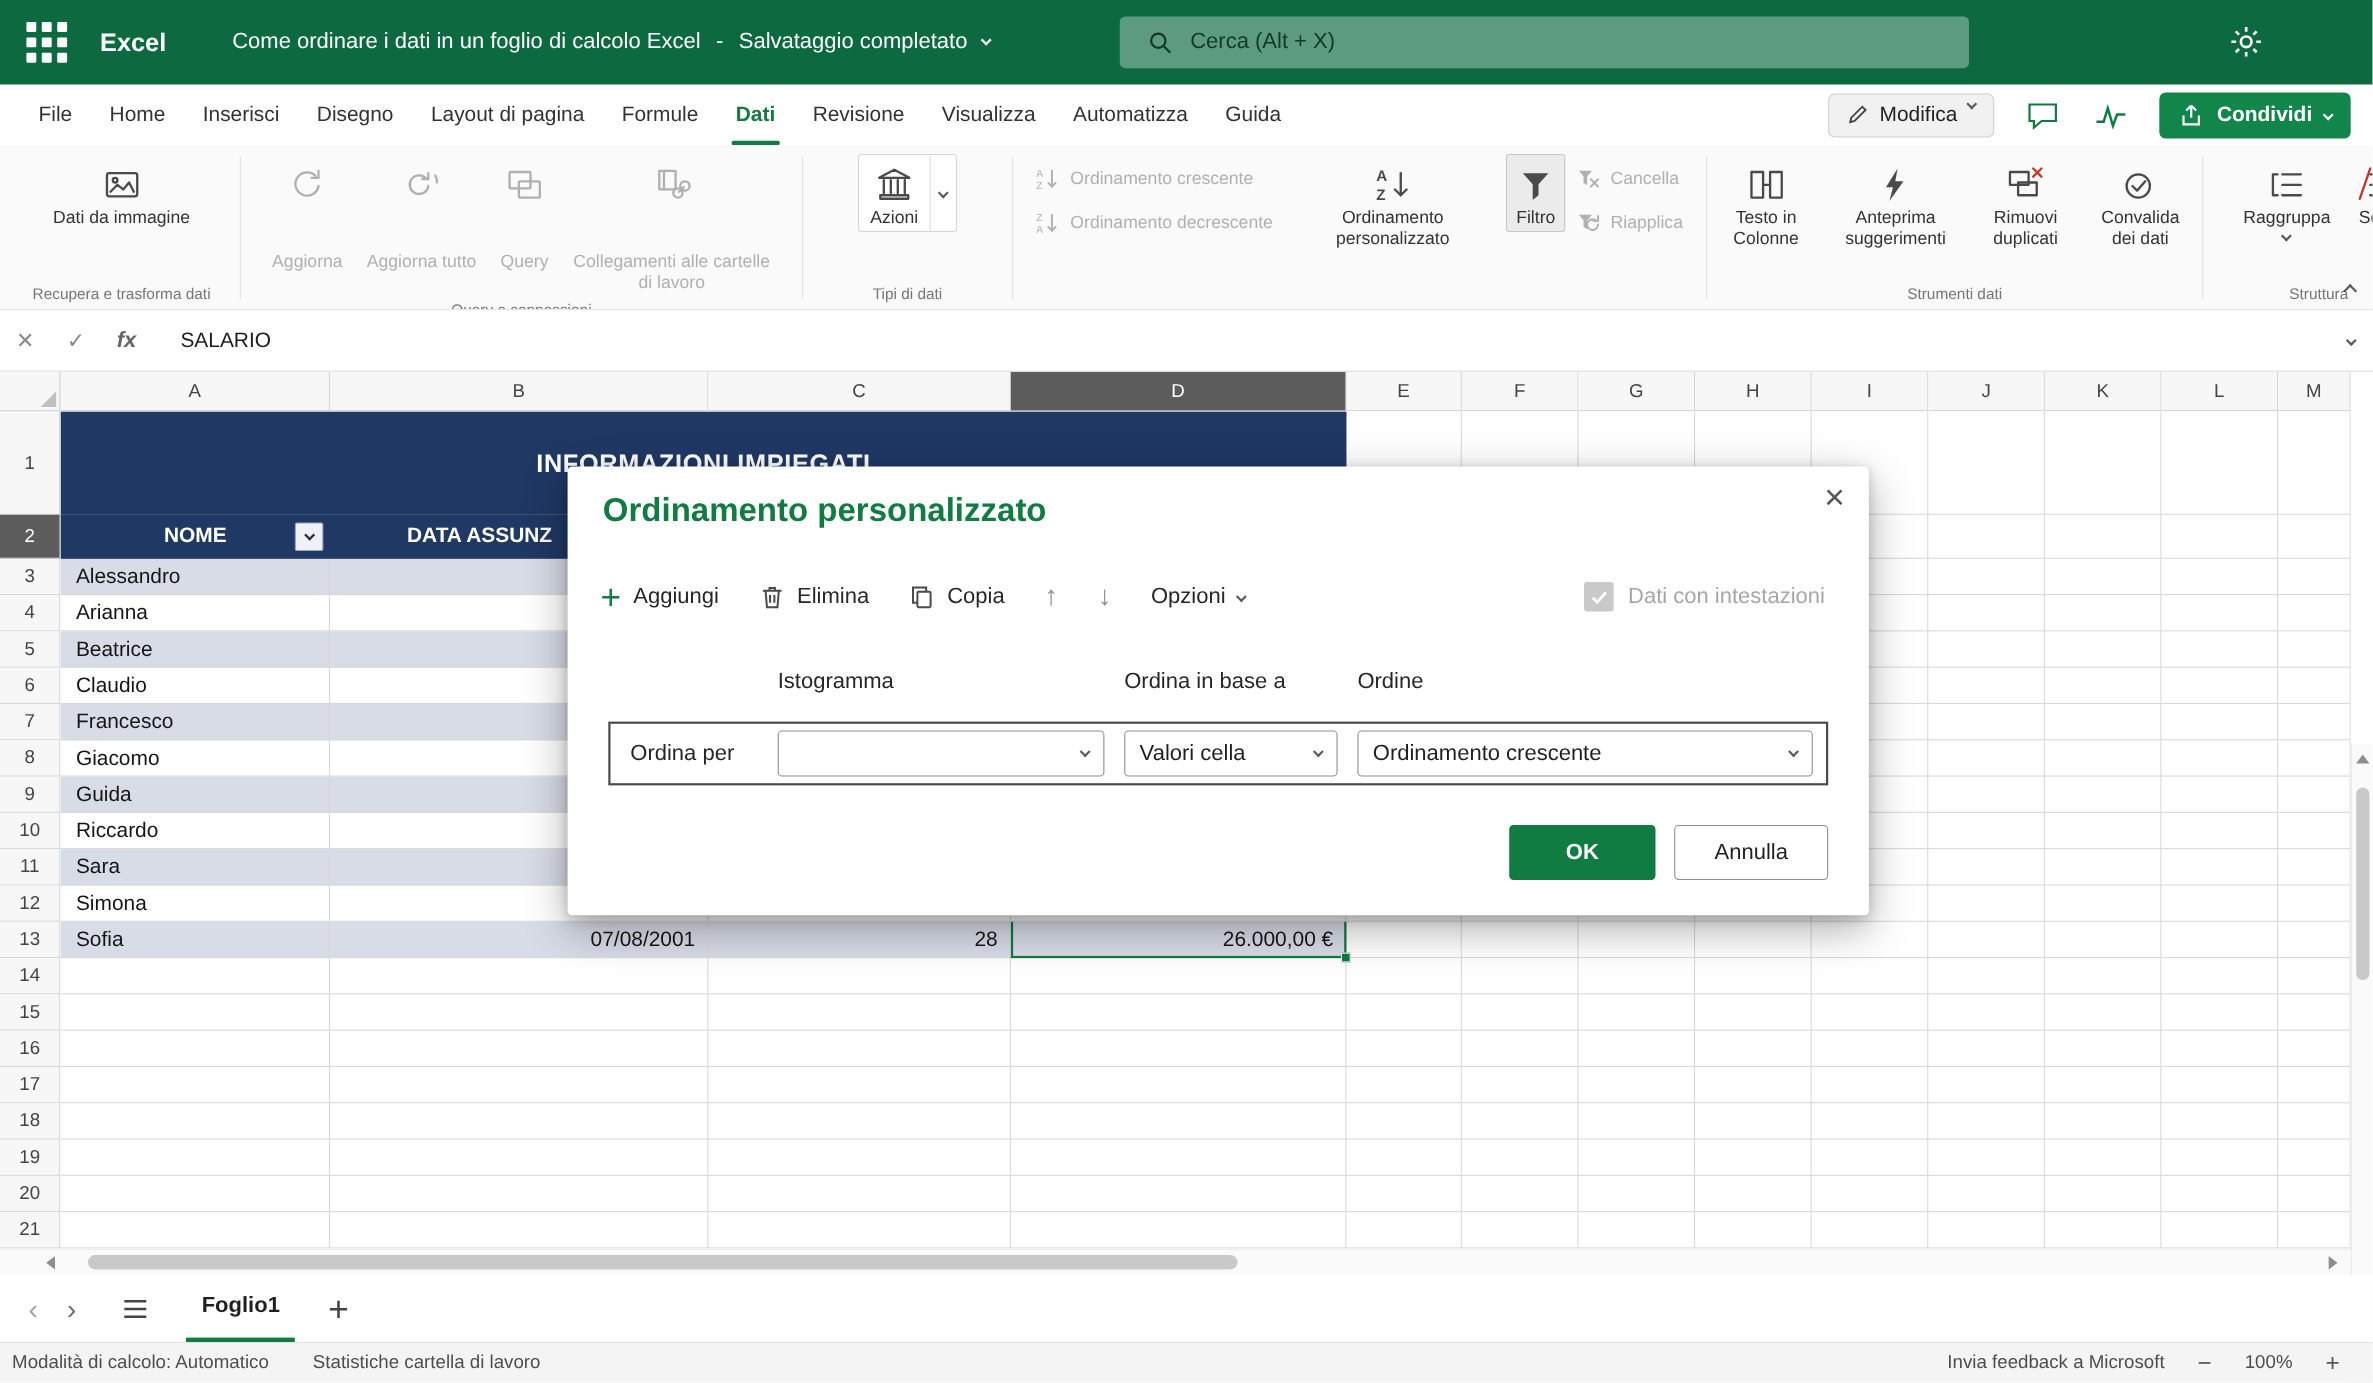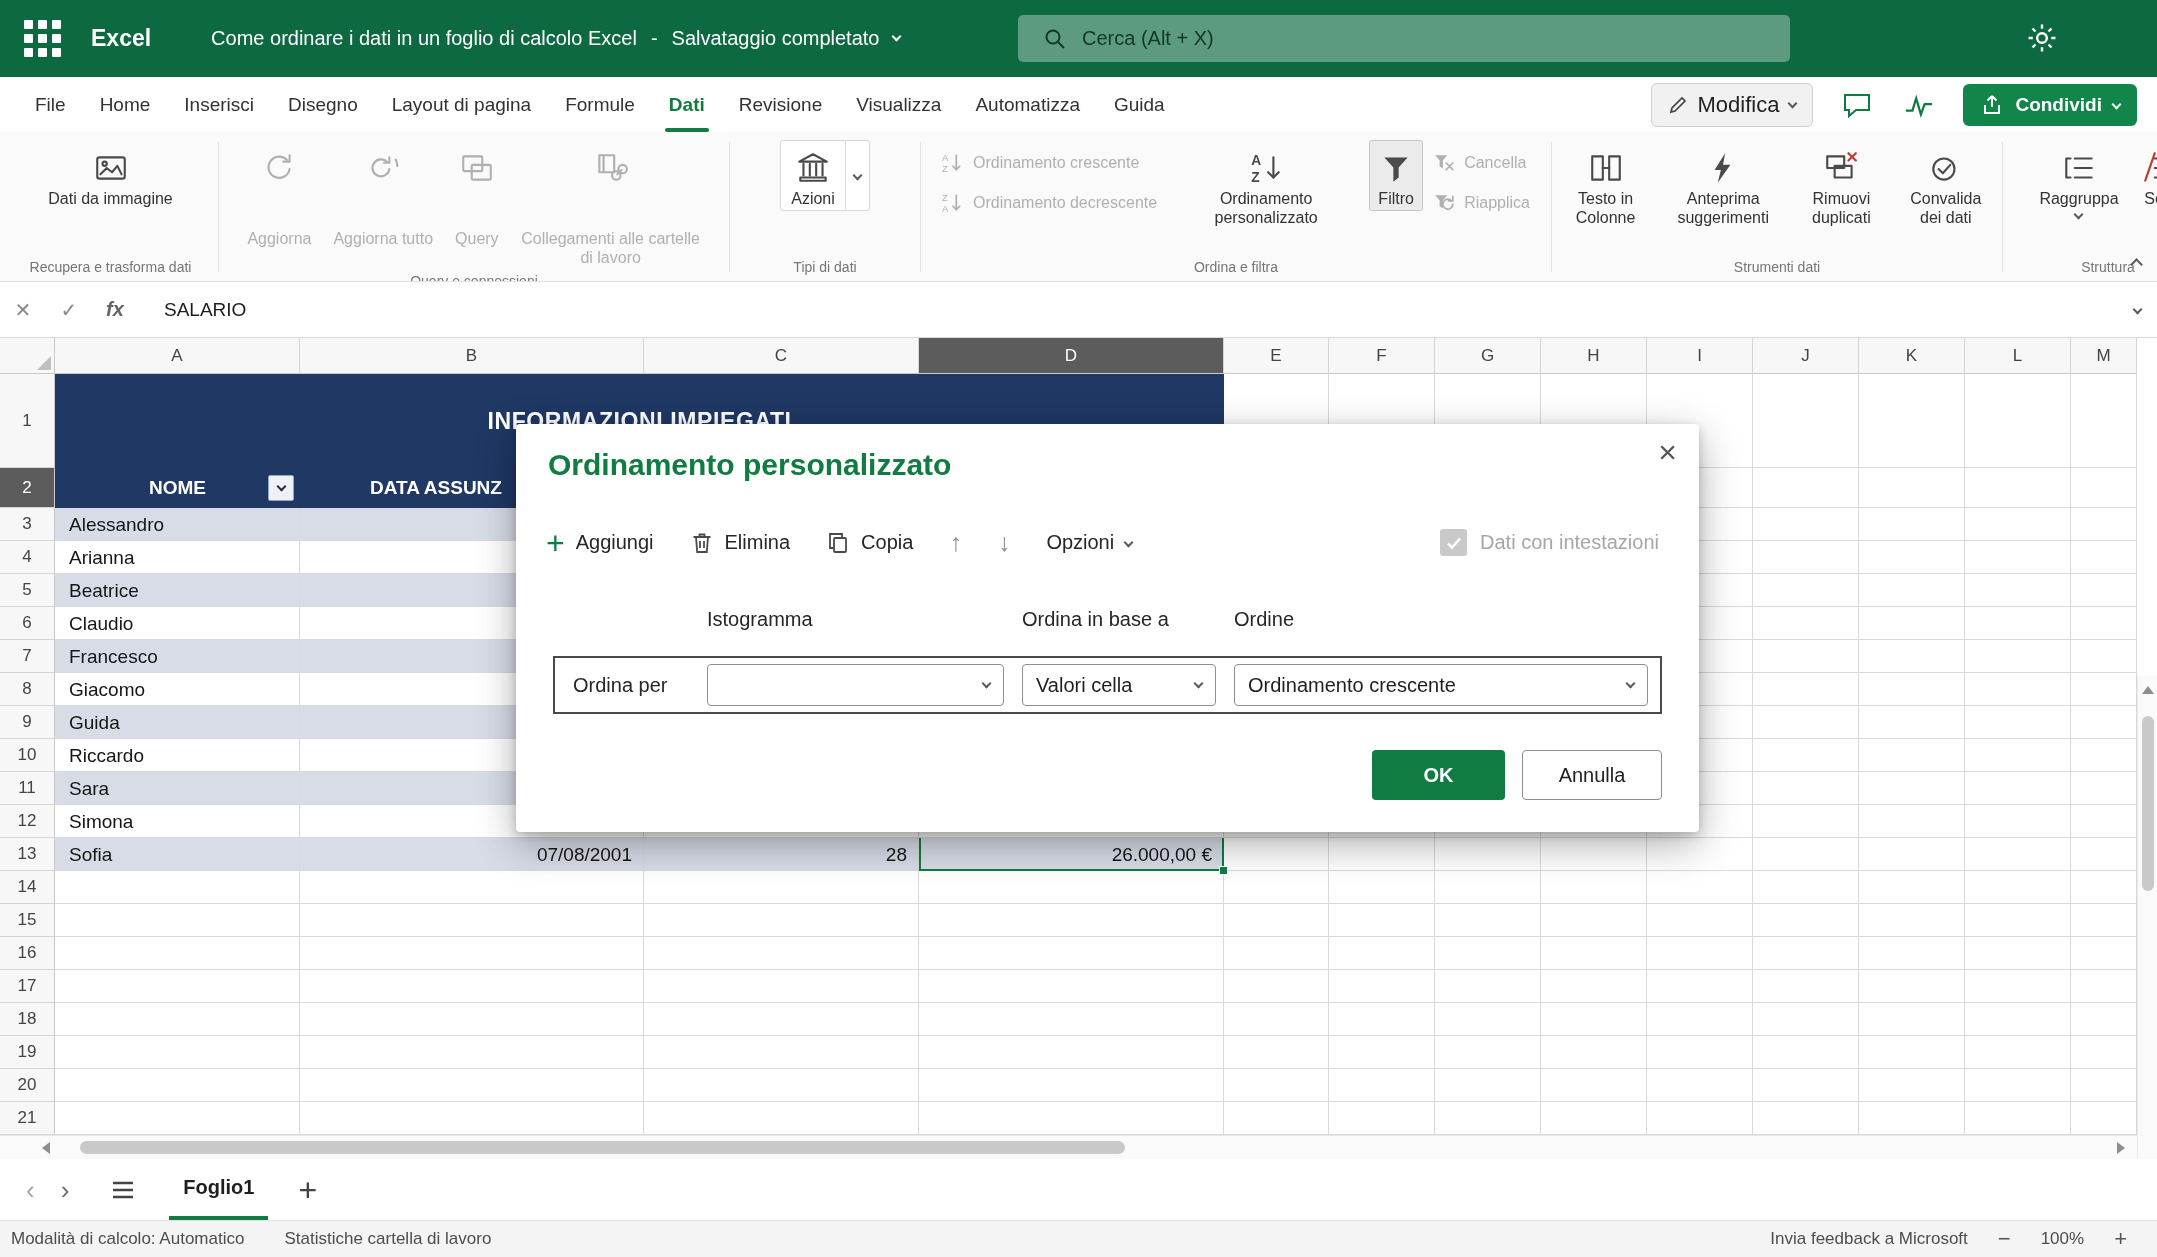--- a/index.html
+++ b/index.html
@@ -20,21 +20,21 @@
 .search svg{margin-left:26px;}
 .search span{margin-left:16px;font-size:20px;color:#143826;}
 .gear{position:absolute;right:98px;top:21px;width:34px;height:34px;cursor:pointer;}
 
 #tabrow{position:absolute;left:0;top:77px;width:2157px;height:55px;background:#fff;display:flex;align-items:center;padding-left:18px;}
 #tabs{display:flex;height:100%;}
 .rtab{padding:0 17px;display:flex;align-items:center;font-size:19px;color:#323232;position:relative;cursor:pointer;white-space:nowrap;}
 .rtab.active{color:var(--accent-green,#107c41);font-weight:700;}
 .rtab.active::after{content:"";position:absolute;left:13px;right:13px;bottom:0;height:4px;background:var(--accent-green,#107c41);border-radius:2px;}
 .tab-actions{margin-left:auto;display:flex;align-items:center;gap:26px;margin-right:20px;}
-.mode-btn{display:flex;align-items:center;gap:10px;background:#f1f1f1;border:1px solid #cfcfcf;border-radius:6px;padding:8px 16px;font-size:22px;color:#222;cursor:pointer;}
+.mode-btn{display:flex;gap:10px;background:#f1f1f1;border:1px solid #cfcfcf;border-radius:6px;padding:8px 16px;font-size:19px;color:#222;cursor:pointer;}
 .mode-btn .chev{margin-top:-3px;}
 .icon-btn{width:36px;height:34px;display:flex;align-items:center;justify-content:center;cursor:pointer;}
 .share-btn{display:flex;align-items:center;gap:11px;background:var(--share-green,#12854b);color:#fff;border-radius:6px;padding:9px 17px;font-size:19px;font-weight:700;cursor:pointer;}
 
 #ribbon{position:absolute;left:0;top:132px;width:2157px;height:150px;background:#fafafa;border-bottom:1px solid #e3e3e3;overflow:hidden;}
 #ribbon-groups{display:flex;height:150px;padding-left:8px;}
 .rgroup{display:flex;flex-direction:column;height:100%;}
 .rrow{flex:1;display:flex;align-items:flex-start;justify-content:center;gap:4px;padding-top:8px;}
 .rglabel{height:26px;line-height:22px;text-align:center;font-size:14px;color:#767676;white-space:nowrap;}
 .rdiv{width:1px;background:#e2e2e2;margin:10px 5px;flex:none;}
@@ -346,21 +346,20 @@
             <div class="rsmall dis">
               <svg class="ric20" viewBox="0 0 20 20" fill="none" stroke="currentColor" stroke-width="1.6" stroke-linecap="round">
                 <path d="M2 3h11l-4 4.5V15l-3-2V7.5z" fill="currentColor" stroke="none"></path>
                 <path d="M18 11a4.5 4.5 0 1 1-1.2-3"></path>
                 <path d="M18 4v4h-4"></path>
               </svg>
               <span>Riapplica</span>
             </div>
           </div>
         </div>
-        <div class="rglabel">Ordina e filtra</div>
       </div>
       <div class="rdiv"></div>
       <div class="rgroup" style="min-width: 440px;">
         <div class="rrow">
           <div class="rbig">
             <div class="ricon">
               <svg class="ric" viewBox="0 0 34 34" fill="none" stroke="currentColor" stroke-width="2" stroke-linecap="round" stroke-linejoin="round">
                 <rect x="4" y="6" width="10" height="22"></rect>
                 <rect x="20" y="6" width="10" height="22"></rect>
                 <path d="M14 17h6"></path>

